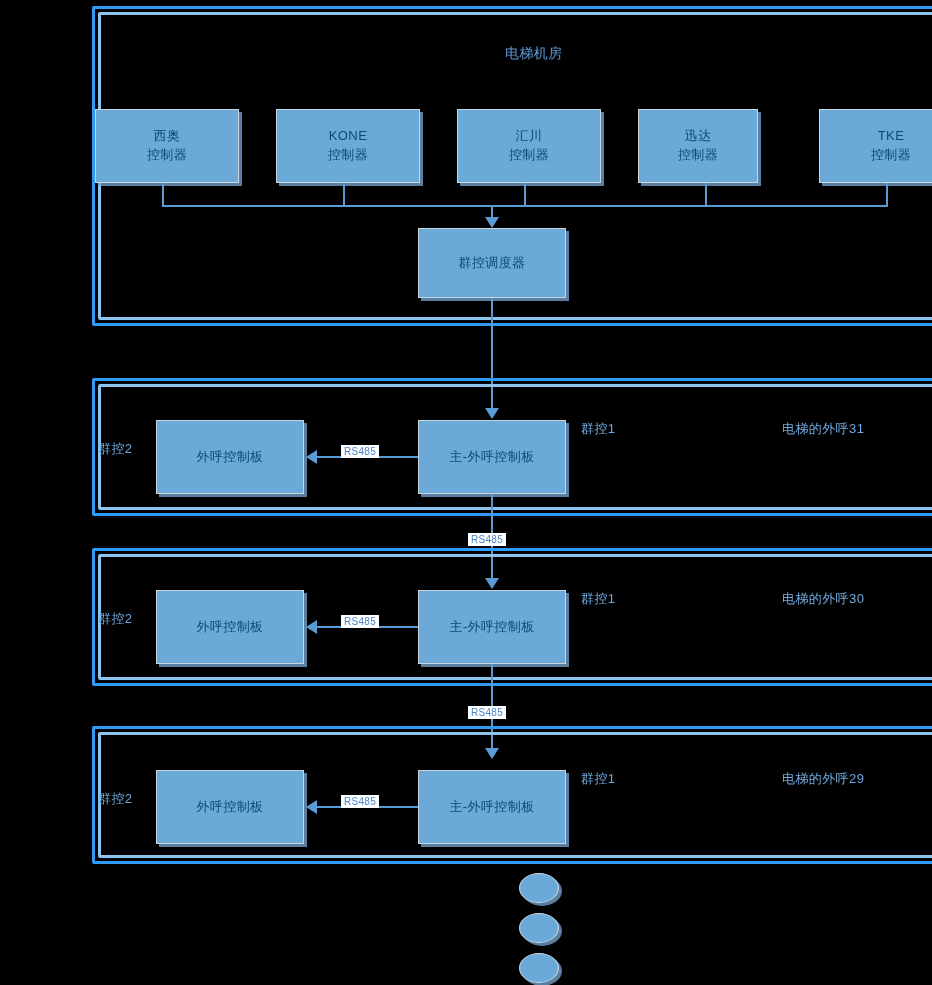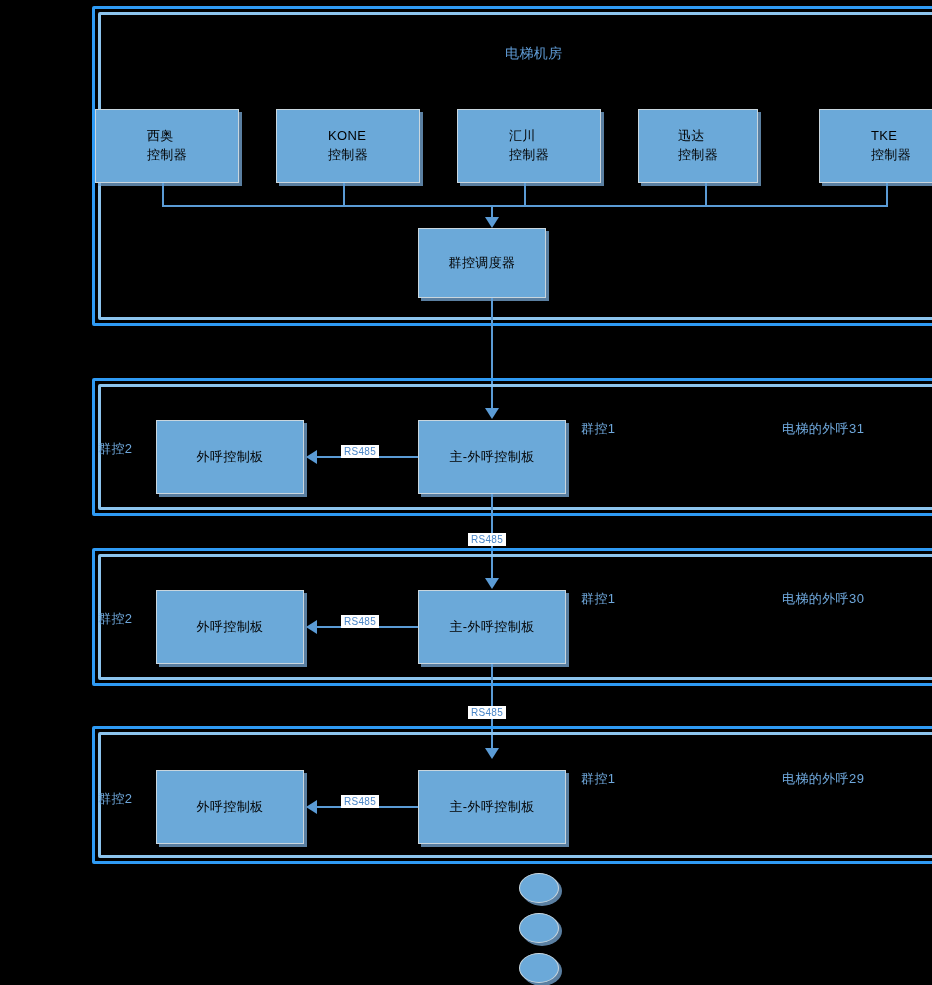--- a/index.html
+++ b/index.html
@@ -43,21 +43,22 @@
   
   .node {
     position: absolute;
     box-sizing: border-box;
     background: #6ba9d9;
     border: 1px solid #c9d6de;
     box-shadow: 3px 3px 0 rgba(120,170,215,0.75);
     display: flex;
     align-items: center;
     justify-content: center;
-    color: #000000;
+    text-align: center;
+    color: #0c4a6e;
     font-size: 13px;
     line-height: 1.45;
     letter-spacing: 0.4px;
   }
   .node .node-text { display: block; }
 
   
   .dot {
     position: absolute;
     width: 38px;
@@ -162,21 +163,21 @@
   <div class="vline" style="left:283px; top:183px; height:23px;"></div>
   <div class="vline" style="left:464px; top:183px; height:23px;"></div>
   <div class="vline" style="left:645px; top:183px; height:23px;"></div>
   <div class="vline" style="left:826px; top:183px; height:23px;"></div>
 
   <div class="hline" style="left:102px; top:205px; width:726px;"></div>
 
   <div class="vline" style="left:431px; top:205px; height:14px;"></div>
   <div class="arrow-down" style="left:425px; top:217px;"></div>
 
-  <div class="node" style="left:358px; top:228px; width:128px; height:70px;">
+  <div class="node" style="left:358px; top:228px; width:148px; height:70px;">
     <span class="node-text">群控调度器</span>
   </div>
 
   <div class="vline" style="left:431px; top:298px; height:114px;"></div>
   <div class="arrow-down" style="left:425px; top:408px;"></div>
 
   <div class="room" style="left:32px; top:378px; width:890px; height:138px;">
     <div class="room-inner"></div>
   </div>
   <div class="lbl" style="left:38px; top:440px;">群控2</div>

